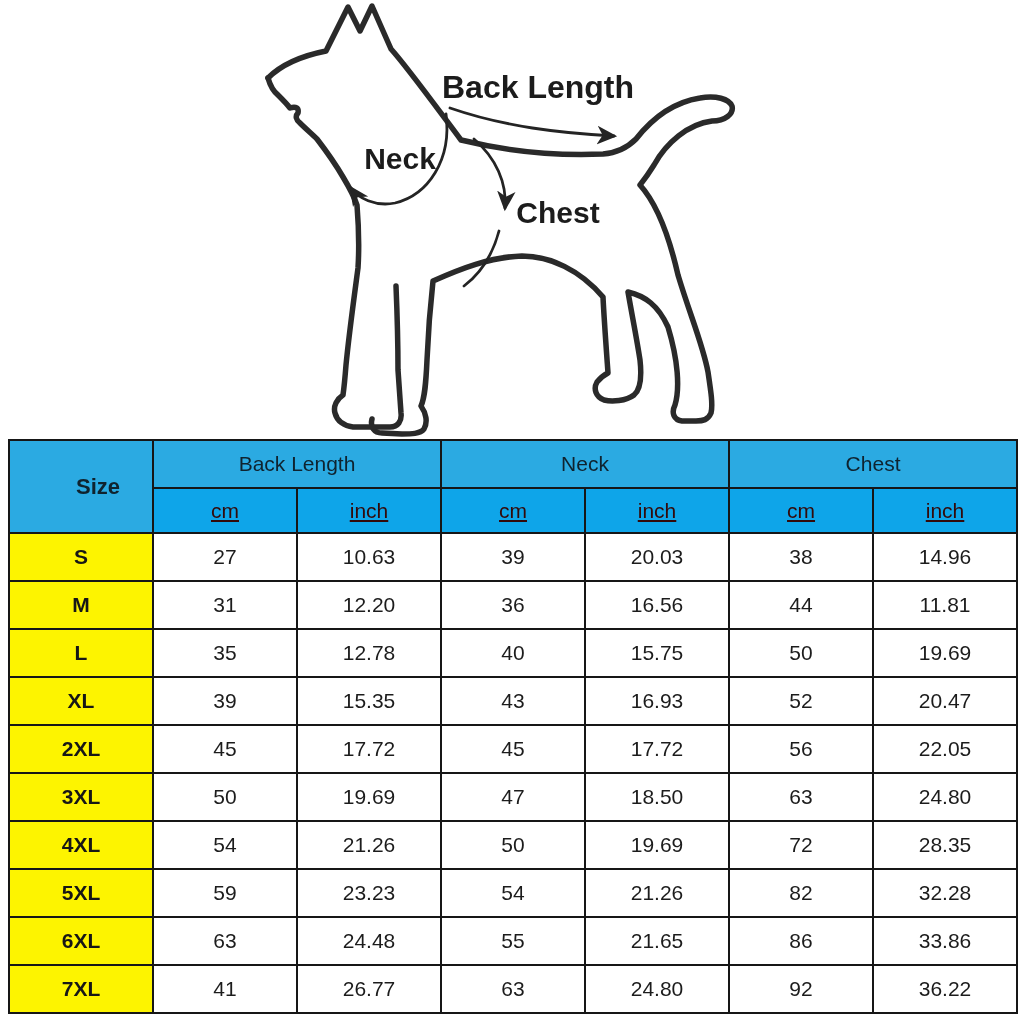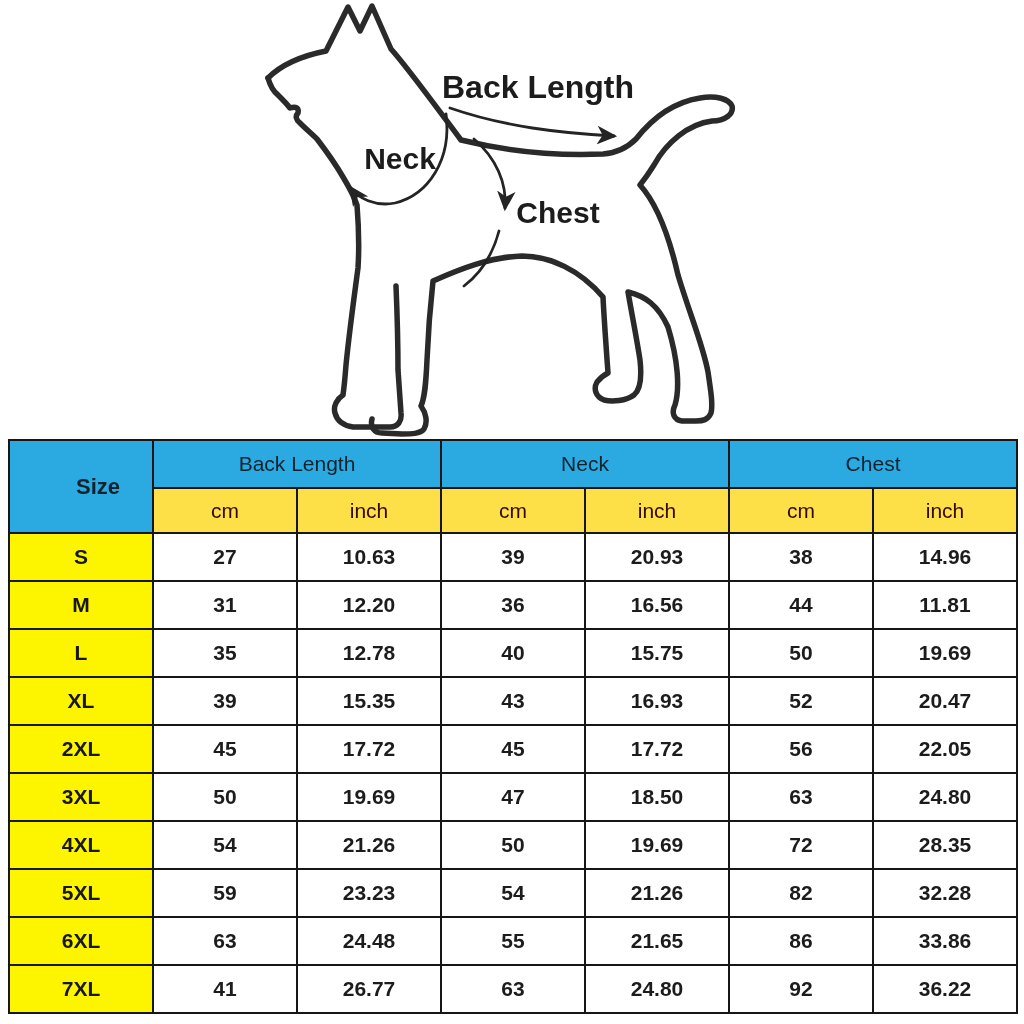--- a/index.html
+++ b/index.html
@@ -18,23 +18,23 @@
   }
   .size-chart th,.size-chart td{
     border:2px solid #161616;text-align:center;vertical-align:middle;
     padding:0;font-size:21px;color:#1c1c1c;overflow:hidden;white-space:nowrap;
   }
   .size-chart thead tr.group-row{height:48px;}
   .size-chart thead tr.unit-row{height:45px;}
   .size-chart tbody tr{height:48px;}
   th.hdr-blue{background:#2baae2;font-weight:normal;color:#0f232f;}
   th.hdr-size{background:#2baae2;font-weight:bold;font-size:22px;color:#0f232f;padding-left:34px;}
-  th.hdr-red{background:#fde047;font-weight:normal;color:#330a0a;}
+  th.hdr-red{background:#0ea5e9;font-weight:normal;color:#330a0a;text-decoration:underline;}
   td.cell-size{background:#fdf400;font-weight:bold;color:#161616;}
-  td.cell-val{background:#ffffff;font-weight:bold;}
+  td.cell-val{background:#ffffff;font-weight:normal;}
 </style>
 </head>
 <body>
 
 <div class="page">
 
   <svg class="dog-svg" width="1024" height="439" viewBox="0 0 1024 439">
     <defs>
       <marker id="arrow" viewBox="0 0 10 10" refX="8" refY="5" markerWidth="7.5" markerHeight="7.5" orient="auto-start-reverse">
         <path d="M0,0.6 L9.5,5 L0,9.4 L2.6,5 Z" fill="#242424"></path>
@@ -130,21 +130,21 @@
         <th class="hdr-red">cm</th>
         <th class="hdr-red">inch</th>
       </tr>
     </thead>
     <tbody>
       <tr>
         <td class="cell-size">S</td>
         <td class="cell-val">27</td>
         <td class="cell-val">10.63</td>
         <td class="cell-val">39</td>
-        <td class="cell-val">20.93</td>
+        <td class="cell-val">20.03</td>
         <td class="cell-val">38</td>
         <td class="cell-val">14.96</td>
       </tr>
       <tr>
         <td class="cell-size">M</td>
         <td class="cell-val">31</td>
         <td class="cell-val">12.20</td>
         <td class="cell-val">36</td>
         <td class="cell-val">16.56</td>
         <td class="cell-val">44</td>

